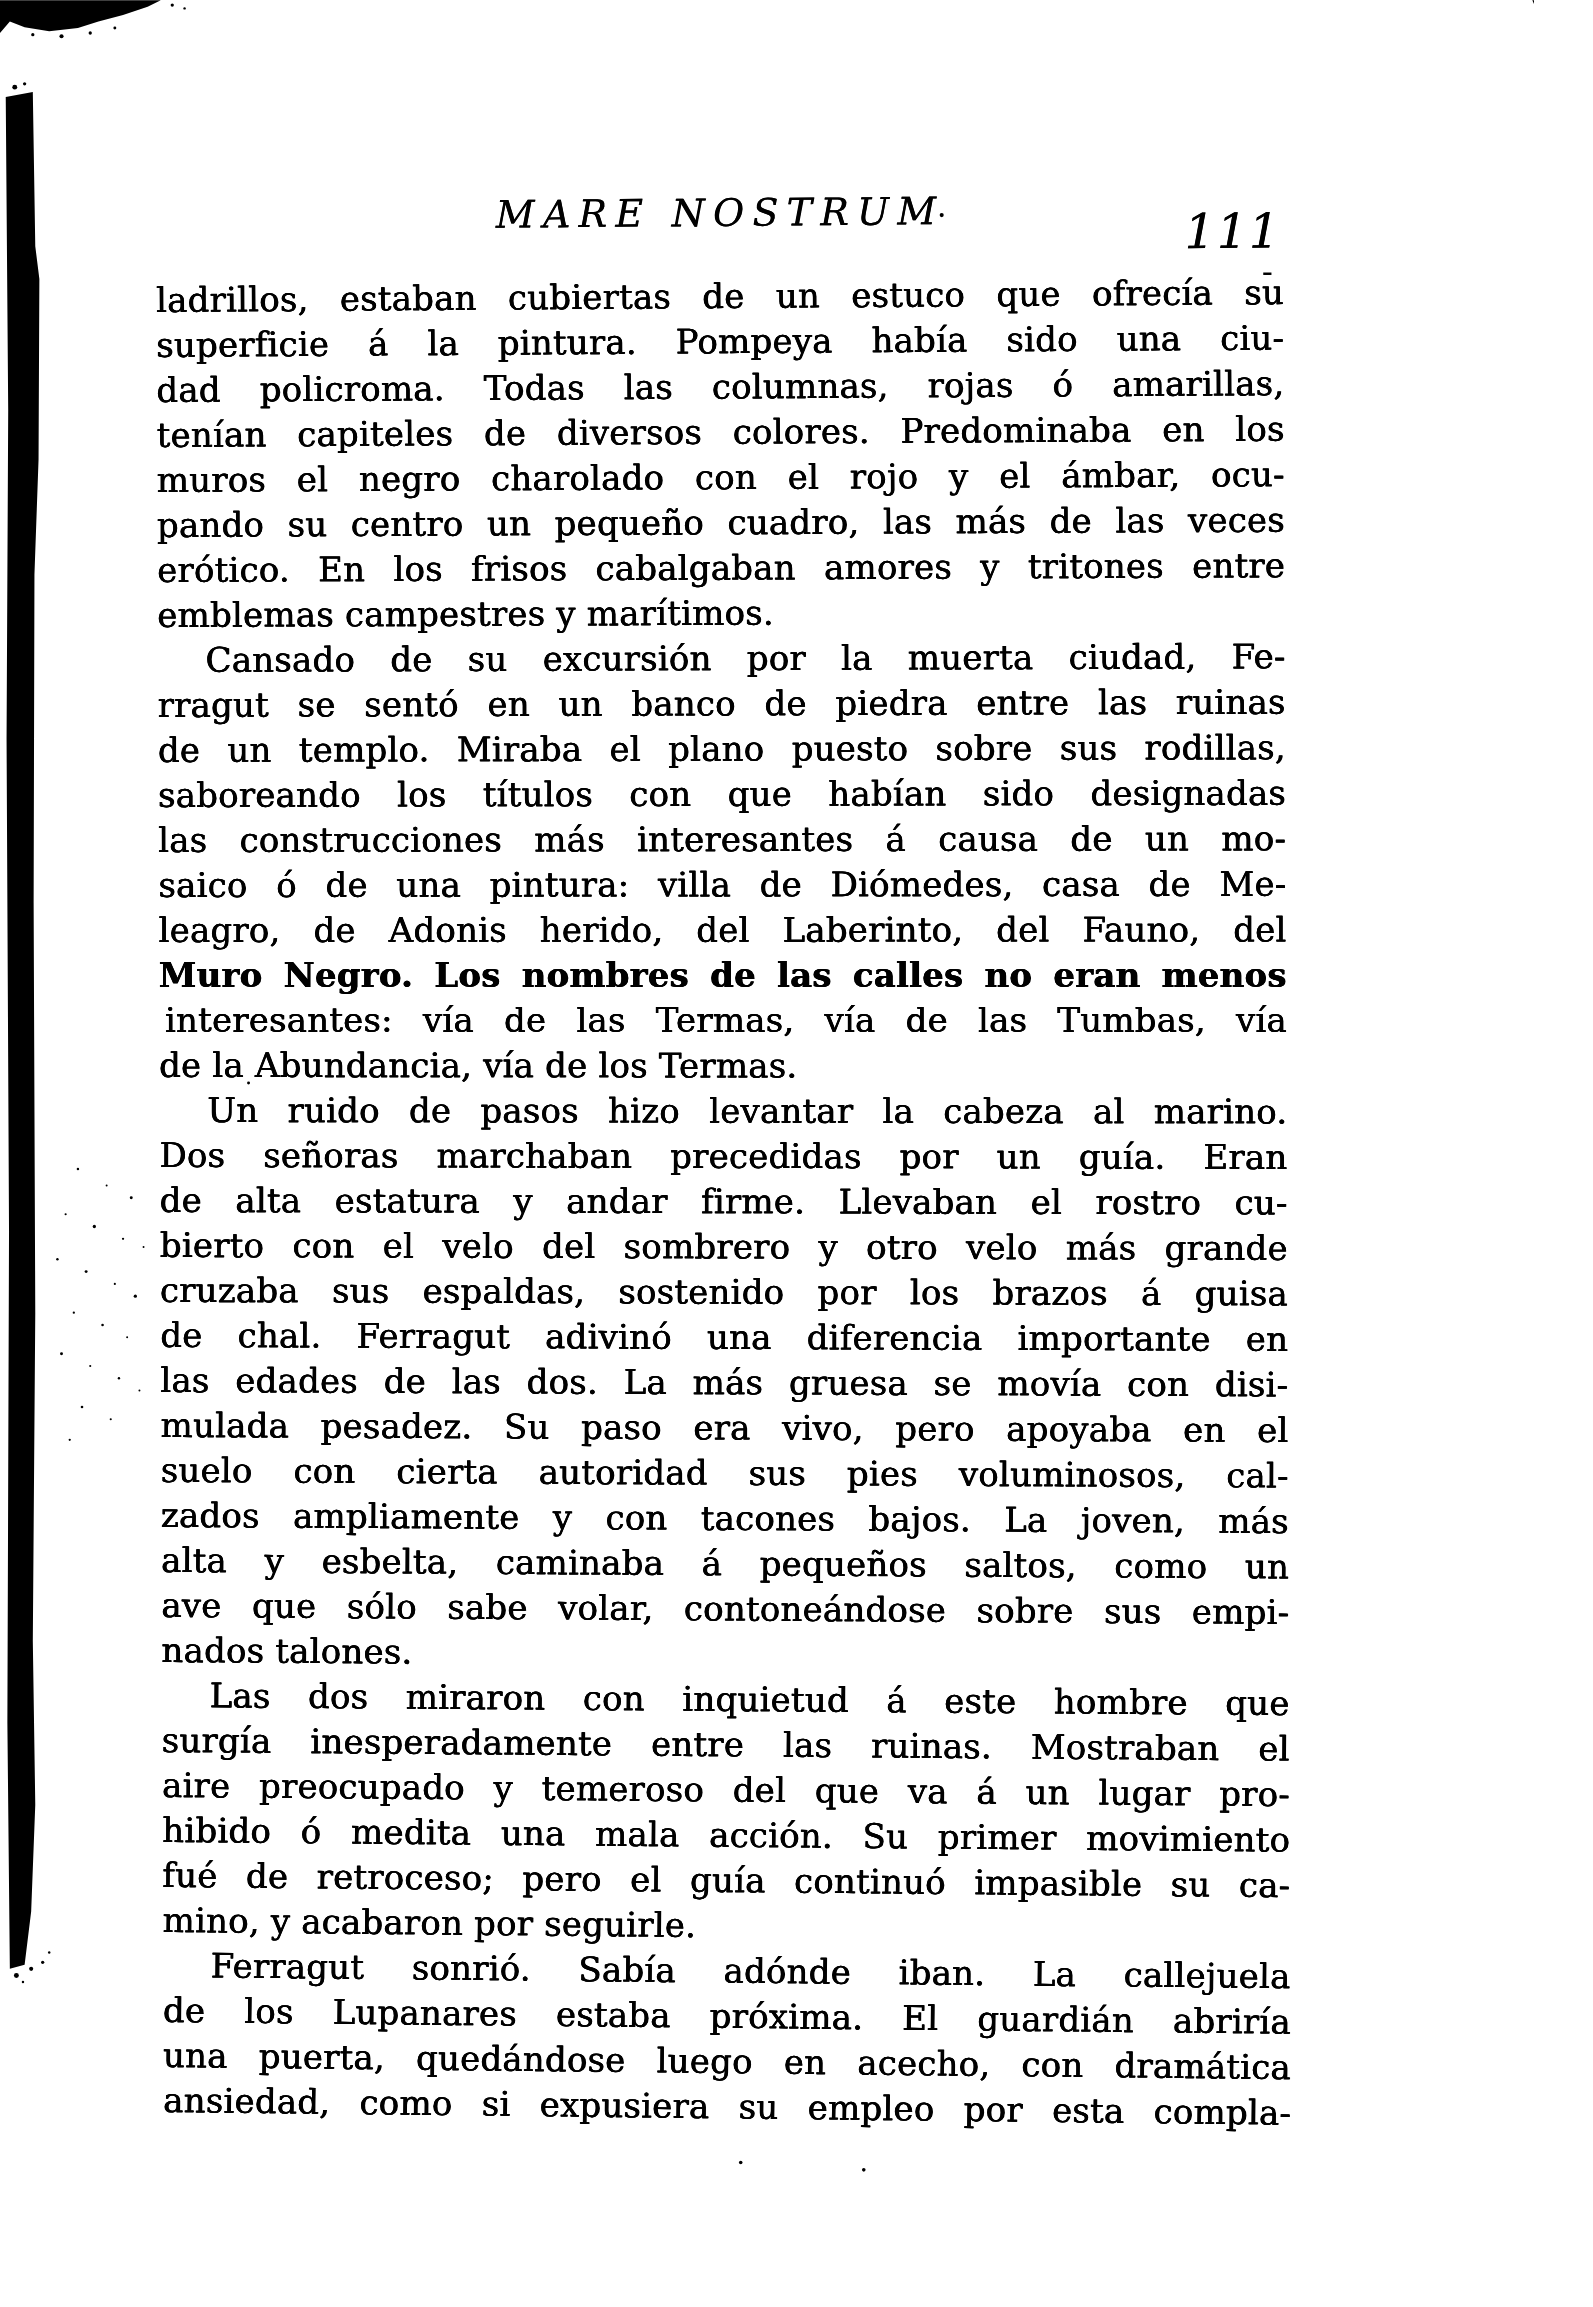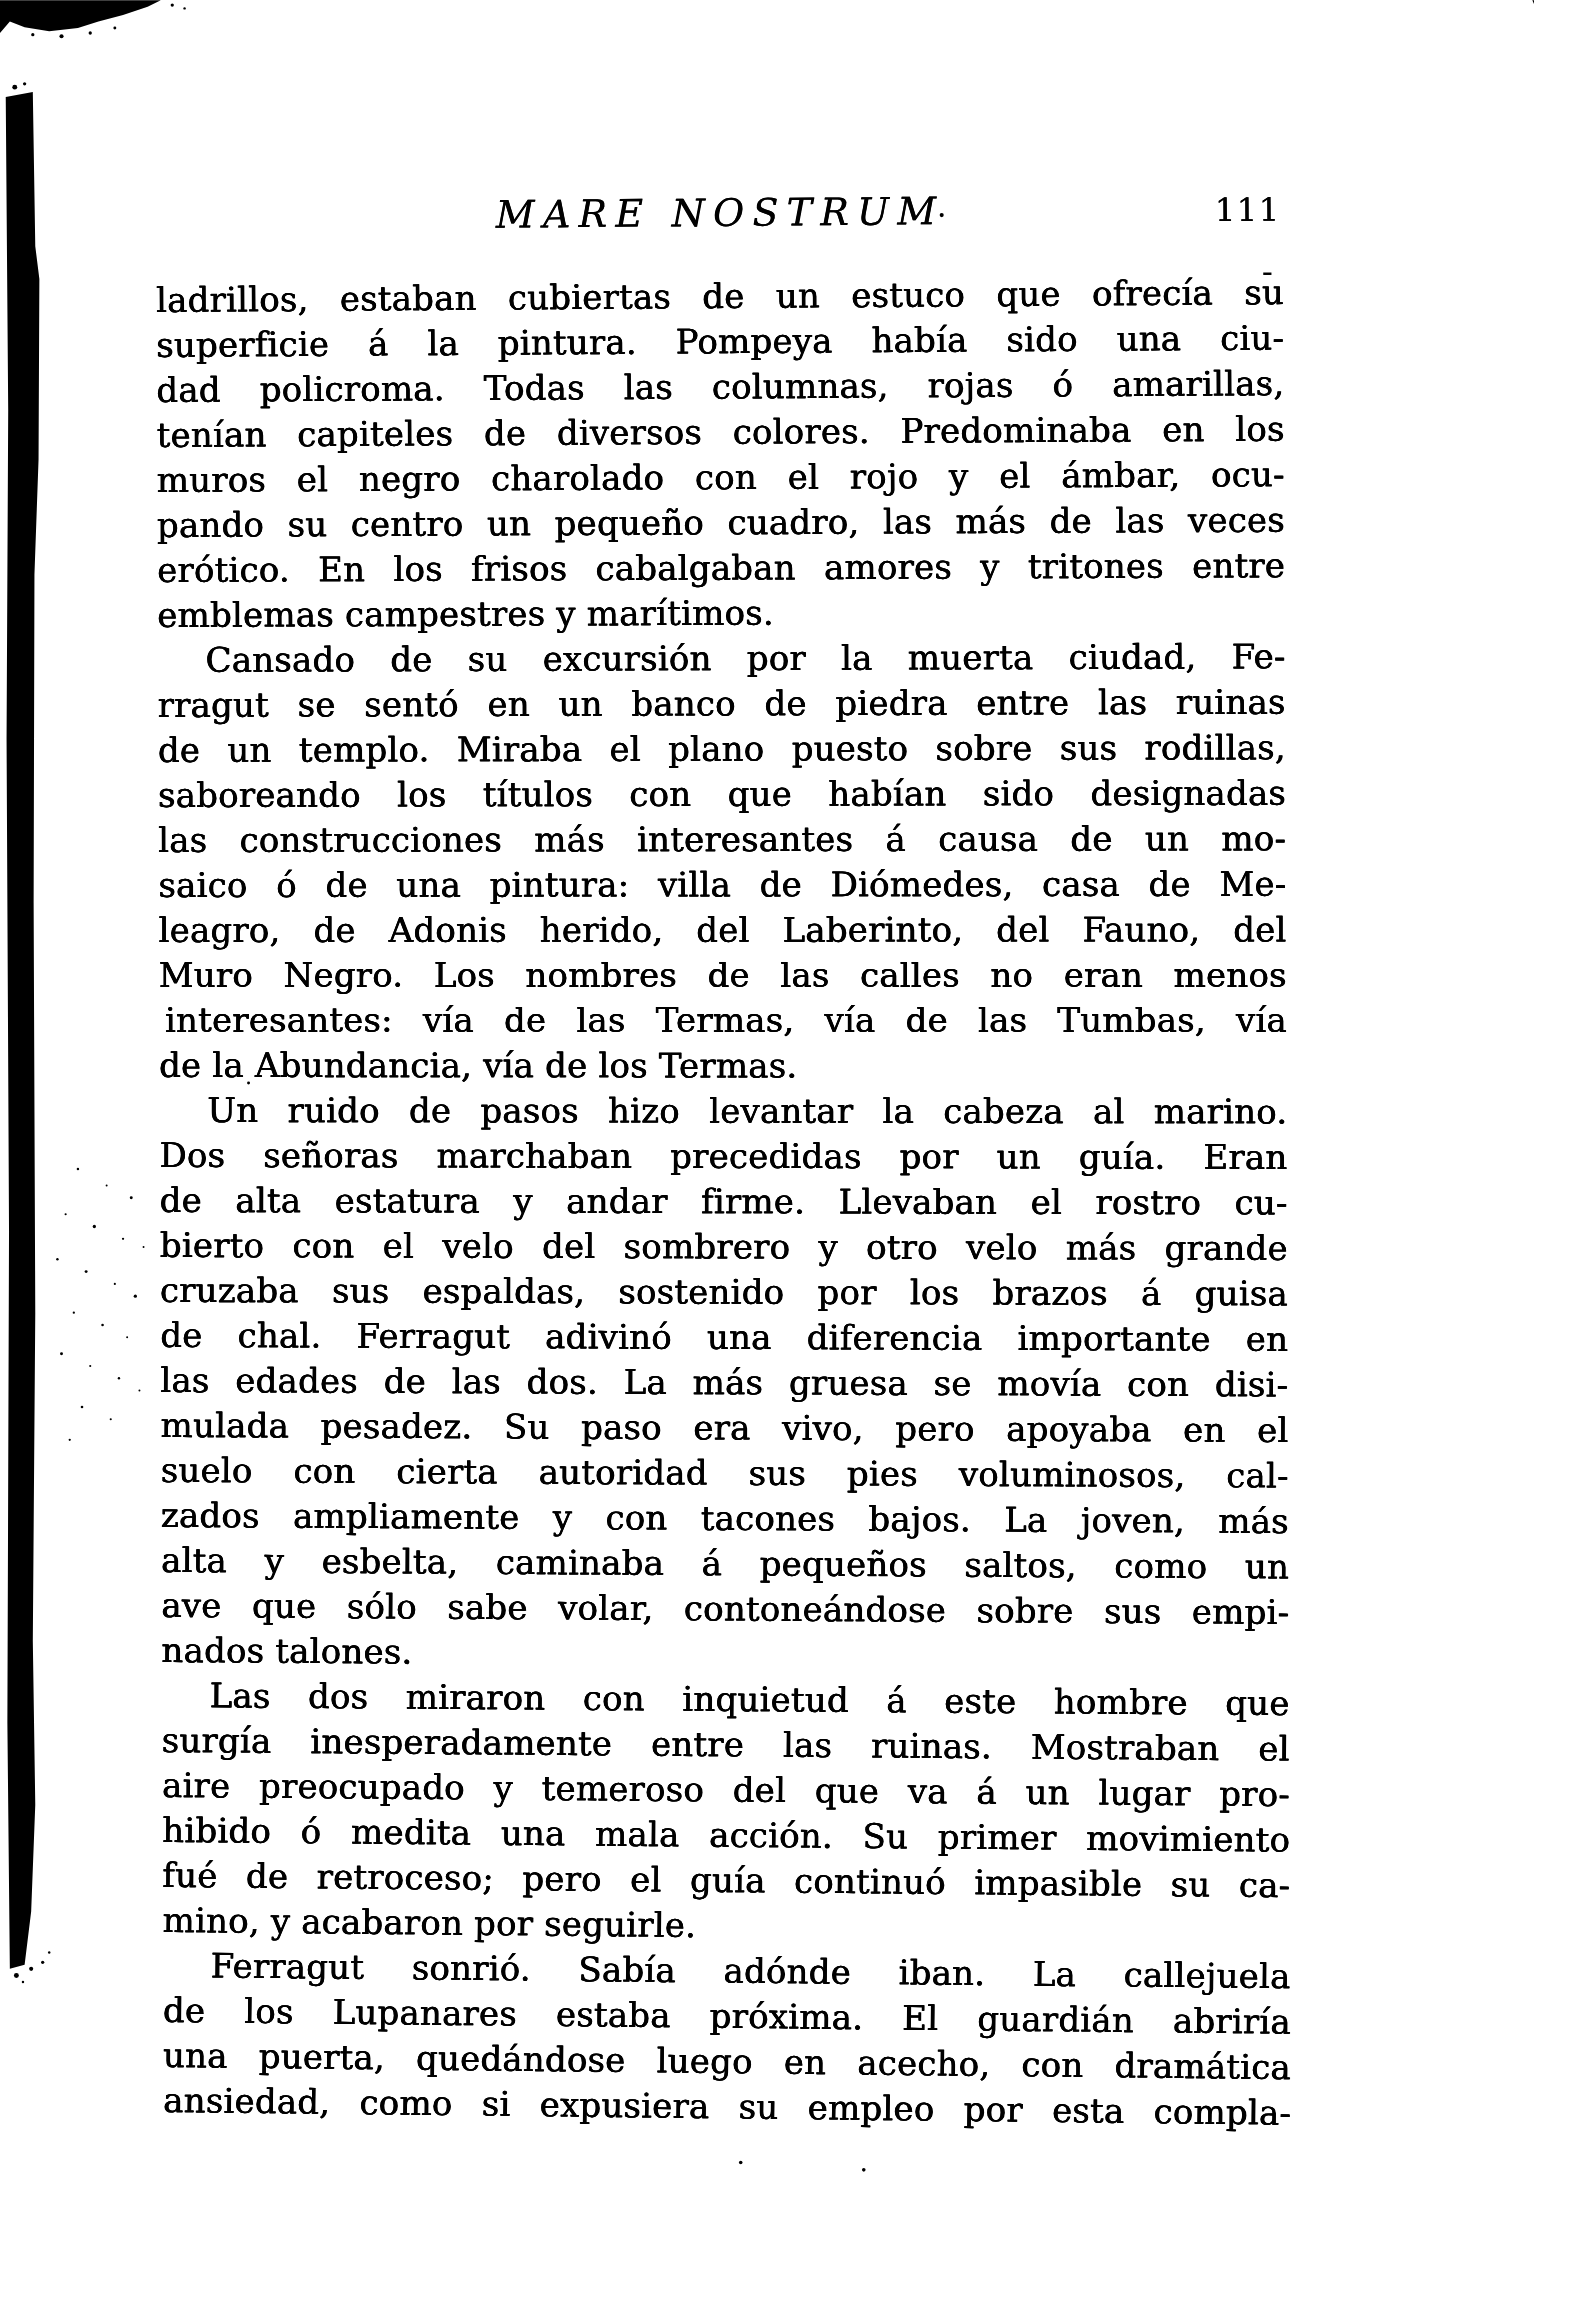--- a/index.html
+++ b/index.html
@@ -24,22 +24,23 @@
   .title{
     position:absolute;left:0;right:0;top:0;
     text-align:center;
     font-style:italic;
     font-size:38px;
     letter-spacing:8.2px;
     white-space:nowrap;
     text-shadow:0.3px 0 currentColor;
   }
   .pagenum{
-    position:absolute;right:3.3px;top:4px;
-    font-size:32px;
+    position:absolute;right:3.3px;top:16px;
+    font-style:italic;
+    font-size:48px;
     letter-spacing:1.6px;
     text-shadow:0.3px 0 currentColor;
   }
   .body-text{
     position:absolute;left:156px;top:278px;width:1128px;
     font-size:34px;
     letter-spacing:0.2px;
   }
   .line{
     height:45px;
@@ -133,21 +134,21 @@
       <div class="line" style="transform: translateX(0.9px) rotate(-0.269deg);">pando su centro un pequeño cuadro, las más de las veces</div>
       <div class="line" style="transform: translateX(1.1px) rotate(-0.242deg);">erótico. En los frisos cabalgaban amores y tritones entre</div>
       <div class="line end" style="transform: translateX(1.2px) rotate(-0.216deg);">emblemas campestres y marítimos.</div>
       <div class="line indent" style="transform: translateX(1.5px) rotate(-0.19deg);">Cansado de su excursión por la muerta ciudad, Fe-</div>
       <div class="line" style="transform: translateX(1.6px) rotate(-0.164deg);">rragut se sentó en un banco de piedra entre las ruinas</div>
       <div class="line" style="transform: translateX(1.8px) rotate(-0.138deg);">de un templo. Miraba el plano puesto sobre sus rodillas,</div>
       <div class="line" style="transform: translateX(2px) rotate(-0.111deg);">saboreando los títulos con que habían sido designadas</div>
       <div class="line" style="transform: translateX(2.1px) rotate(-0.085deg);">las construcciones más interesantes á causa de un mo-</div>
       <div class="line" style="transform: translateX(2.4px) rotate(-0.059deg);">saico ó de una pintura: villa de Diómedes, casa de Me-</div>
       <div class="line" style="transform: translateX(2.5px) rotate(-0.032deg);">leagro, de Adonis herido, del Laberinto, del Fauno, del</div>
-      <div class="line" style="transform: translateX(2.7px) rotate(-0.006deg);">Muro Negro. Los nombres de las calles no eran menos</div>
+      <div class="line" style="transform: translateX(2.7px) rotate(-0.006deg); font-weight: bold;">Muro Negro. Los nombres de las calles no eran menos</div>
       <div class="line" style="transform: translateX(2.9px) rotate(0.02deg); margin-left: 6px;">interesantes: vía de las Termas, vía de las Tumbas, vía</div>
       <div class="line end" style="transform: translateX(3px) rotate(0.046deg);">de la Abundancia, vía de los Termas.</div>
       <div class="line indent" style="transform: translateX(3.3px) rotate(0.073deg);">Un ruido de pasos hizo levantar la cabeza al marino.</div>
       <div class="line" style="transform: translateX(3.4px) rotate(0.099deg);">Dos señoras marchaban precedidas por un guía. Eran</div>
       <div class="line" style="transform: translateX(3.6px) rotate(0.125deg);">de alta estatura y andar firme. Llevaban el rostro cu-</div>
       <div class="line" style="transform: translateX(3.8px) rotate(0.151deg);">bierto con el velo del sombrero y otro velo más grande</div>
       <div class="line" style="transform: translateX(3.9px) rotate(0.177deg);">cruzaba sus espaldas, sostenido por los brazos á guisa</div>
       <div class="line" style="transform: translateX(4.2px) rotate(0.204deg);">de chal. Ferragut adivinó una diferencia importante en</div>
       <div class="line" style="transform: translateX(4.3px) rotate(0.23deg);">las edades de las dos. La más gruesa se movía con disi-</div>
       <div class="line" style="transform: translateX(4.5px) rotate(0.256deg);">mulada pesadez. Su paso era vivo, pero apoyaba en el</div>

